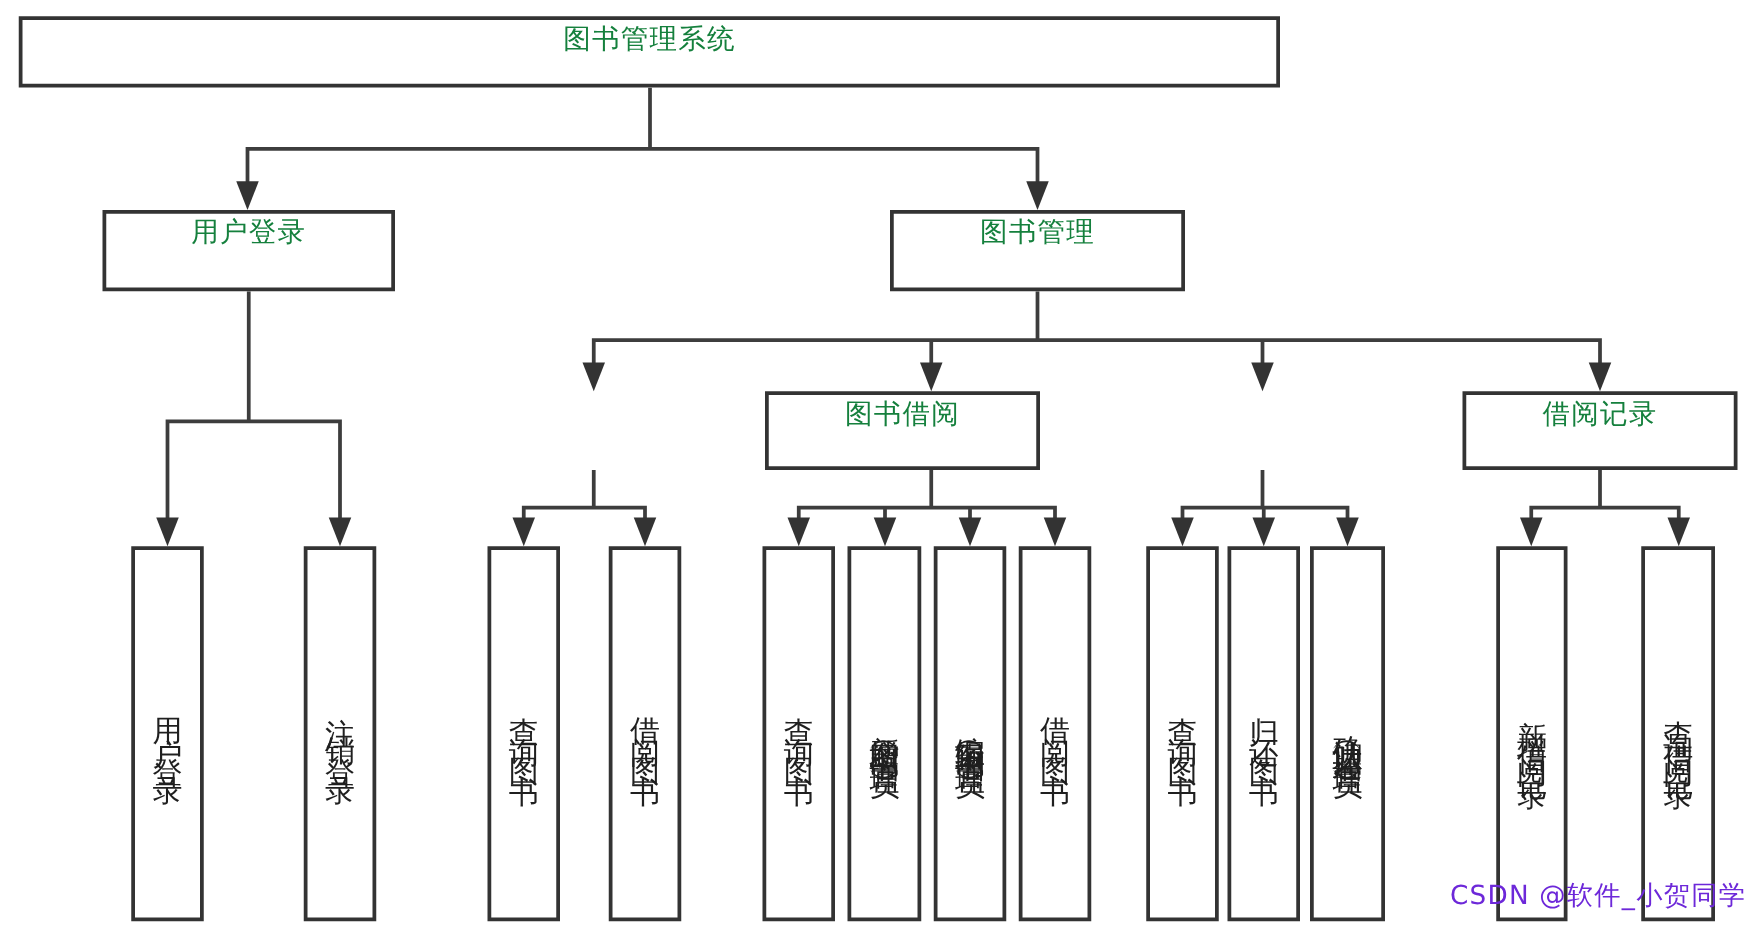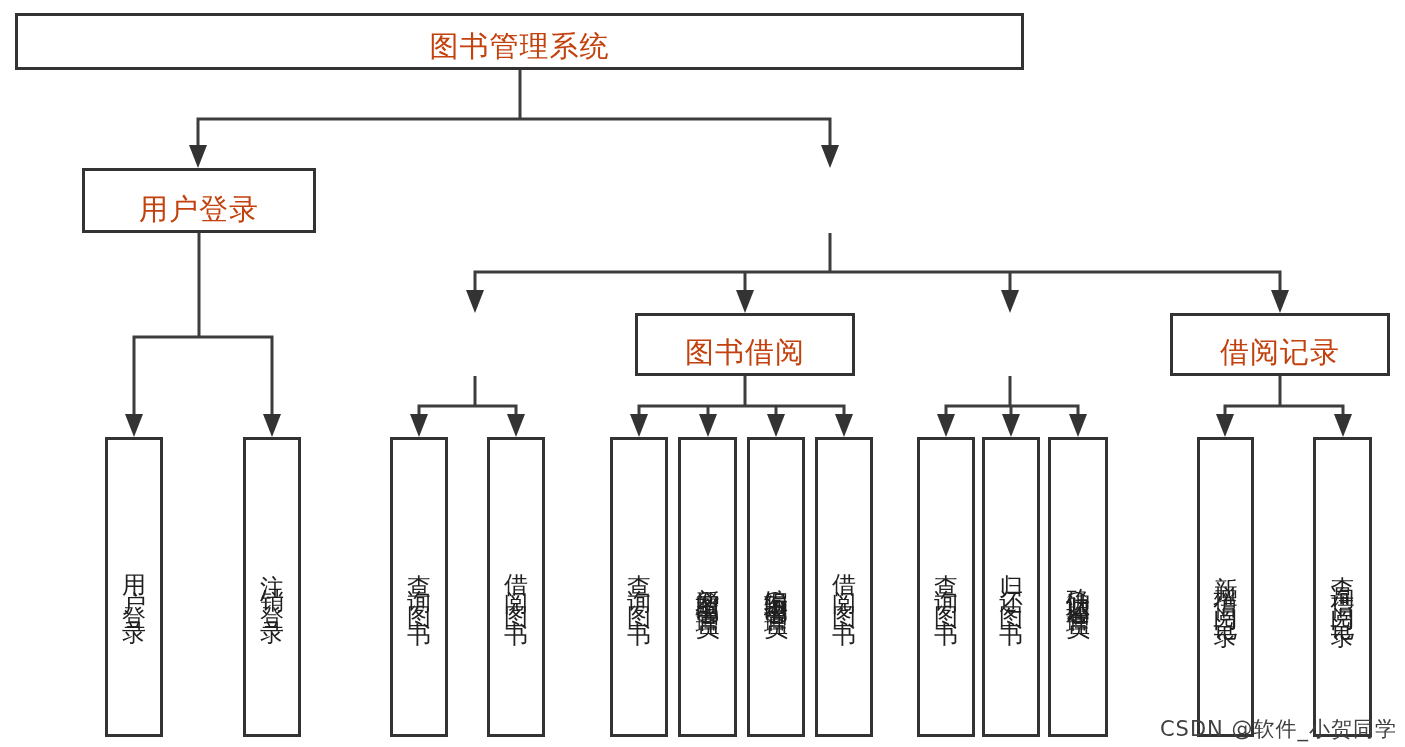--- a/index.html
+++ b/index.html
@@ -28,24 +28,24 @@
   #connectors polygon {
     fill: #333333;
     stroke: none;
   }
 
   .node {
     position: absolute;
     background: #ffffff;
     border: 3px solid #333333;
     display: flex;
-    align-items: flex-end;
+    align-items: flex-start;
     justify-content: center;
-    color: #c2410c;
-    font-size: 29px;
+    color: #15803d;
+    font-size: 22px;
     letter-spacing: 1px;
     z-index: 2;
   }
 
   .leaf {
     position: absolute;
     background: #ffffff;
     border: 3px solid #333333;
     display: flex;
     align-items: center;
@@ -56,23 +56,23 @@
     writing-mode: vertical-rl;
     text-orientation: mixed;
     font-size: 24px;
     color: #1f1f1f;
     line-height: 1;
   }
 
   .watermark {
     position: absolute;
     right: 8px;
-    bottom: 4px;
+    bottom: 17px;
     font-size: 21px;
-    color: #404040;
+    color: #6d28d9;
     letter-spacing: 1px;
     z-index: 5;
     white-space: nowrap;
   }
 </style>
 </head>
 <body>
 
 <div id="canvas">
 
@@ -138,22 +138,25 @@
     </g>
   </svg>
 
   <div class="node" style="left:15px; top:13px; width:1009px; height:57px;">
     <span>图书管理系统</span>
   </div>
 
   <div class="node" style="left:82px; top:168px; width:234px; height:65px;">
     <span>用户登录</span>
   </div>
-
-  <div class="node" style="left:635px; top:313px; width:220px; height:63px;">
+  <div class="node" style="left:712px; top:168px; width:236px; height:65px;">
+    <span>图书管理</span>
+  </div>
+
+  <div class="node" style="left:612px; top:313px; width:220px; height:63px;">
     <span>图书借阅</span>
   </div>
   <div class="node" style="left:1170px; top:313px; width:220px; height:63px;">
     <span>借阅记录</span>
   </div>
 
   <div class="leaf" style="left:105px; top:437px; width:58px; height:300px;">
     <span class="v-text" style="letter-spacing: 16px;">用户登录</span>
   </div>
   <div class="leaf" style="left:243px; top:437px; width:58px; height:300px;">

